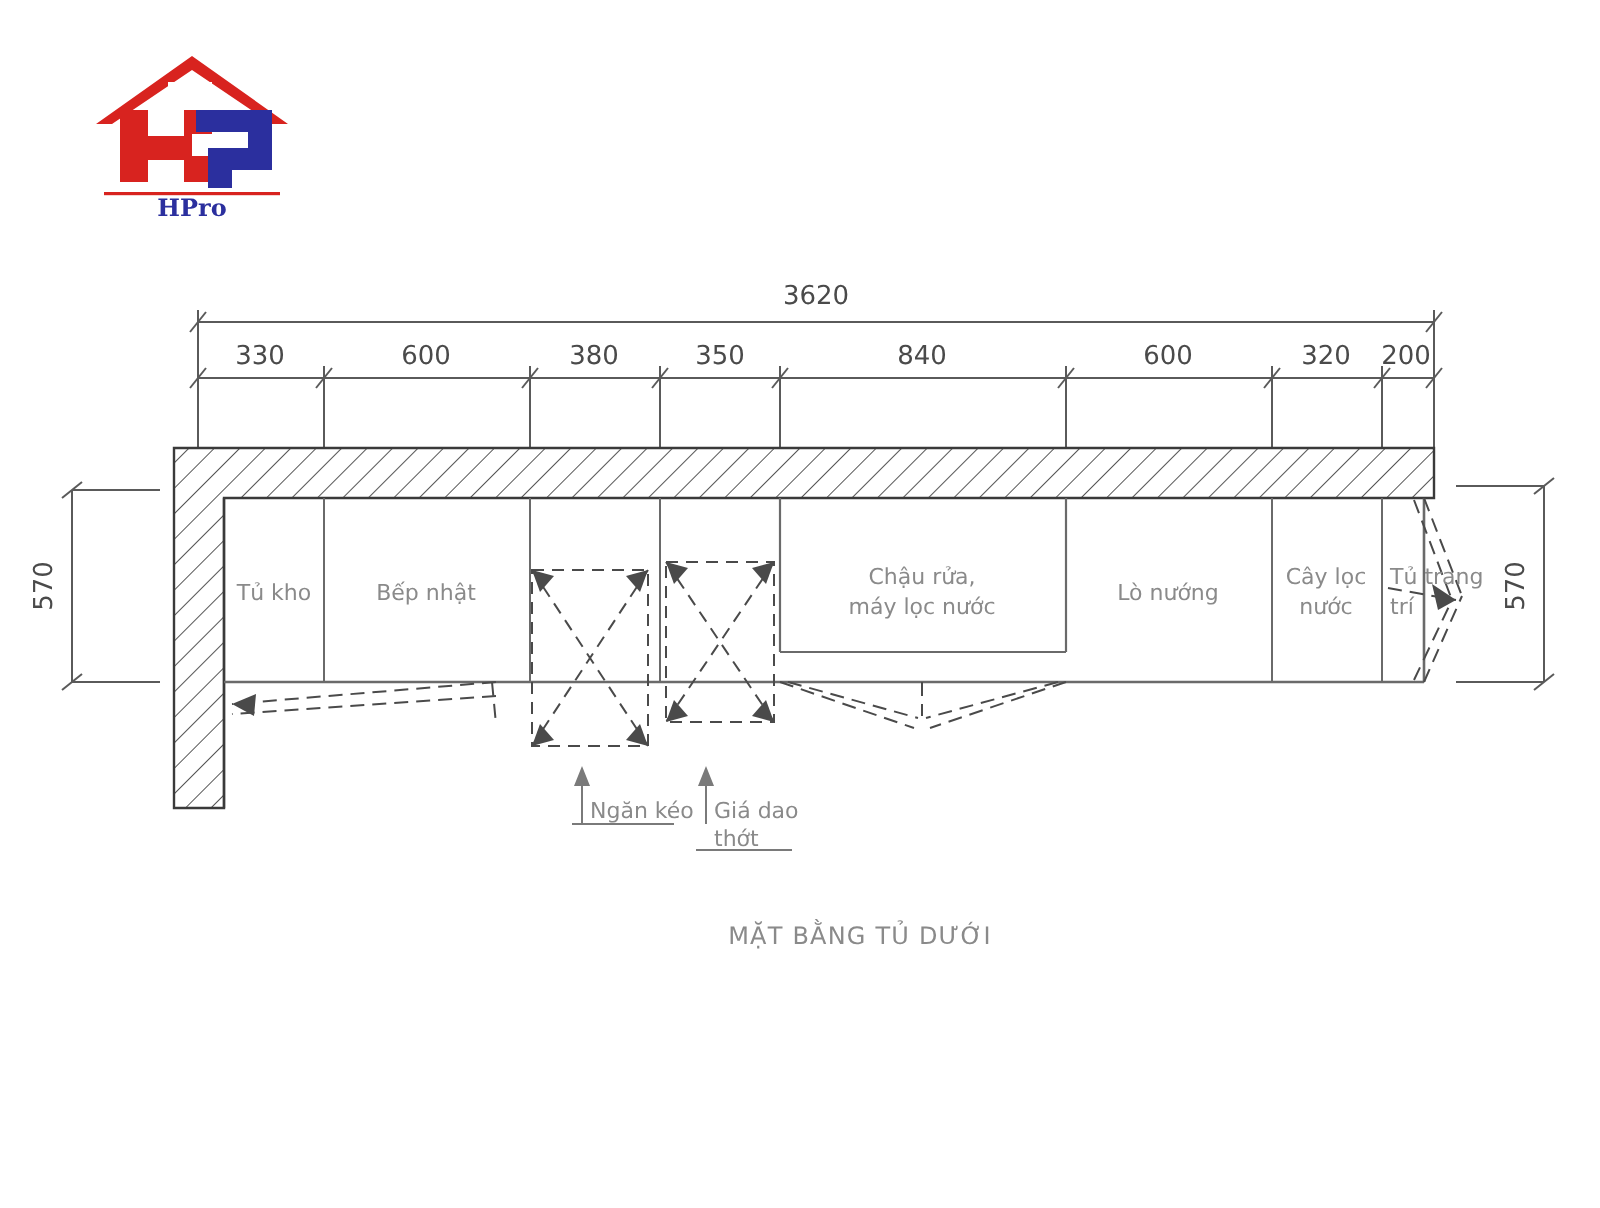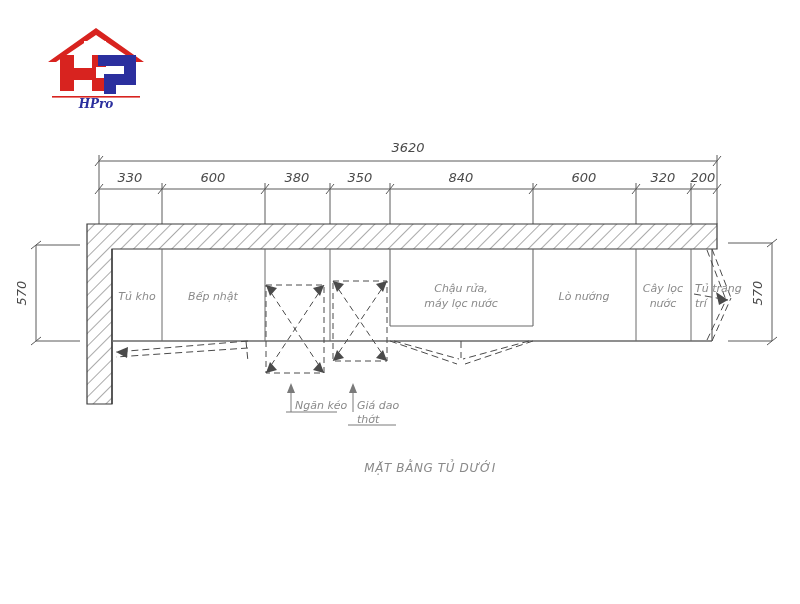--- a/index.html
+++ b/index.html
@@ -12,21 +12,20 @@
     height: 604px;
     position: relative;
     overflow: hidden;
     font-family: "DejaVu Sans", sans-serif;
   }
   #sheet {
     position: absolute;
     left: 0; top: 0;
     width: 724px;
     height: 604px;
-    font-style: italic;
   }
   .logo-wrap {
     position: absolute;
     left: 36px;
     top: 22px;
     width: 120px;
     height: 88px;
   }
   svg { display: block; }
   .dimtext {

